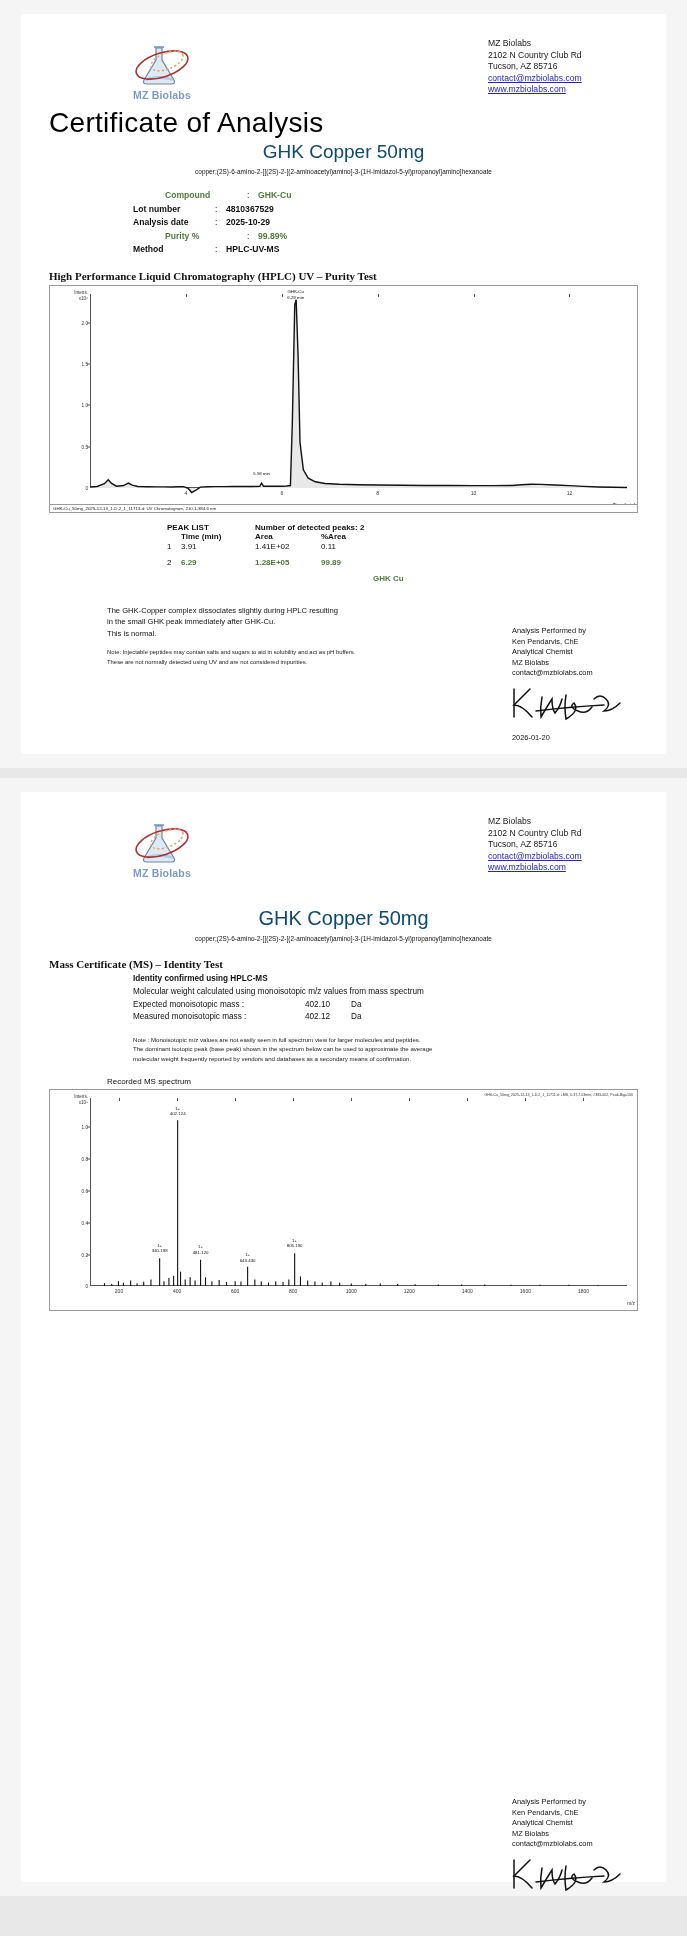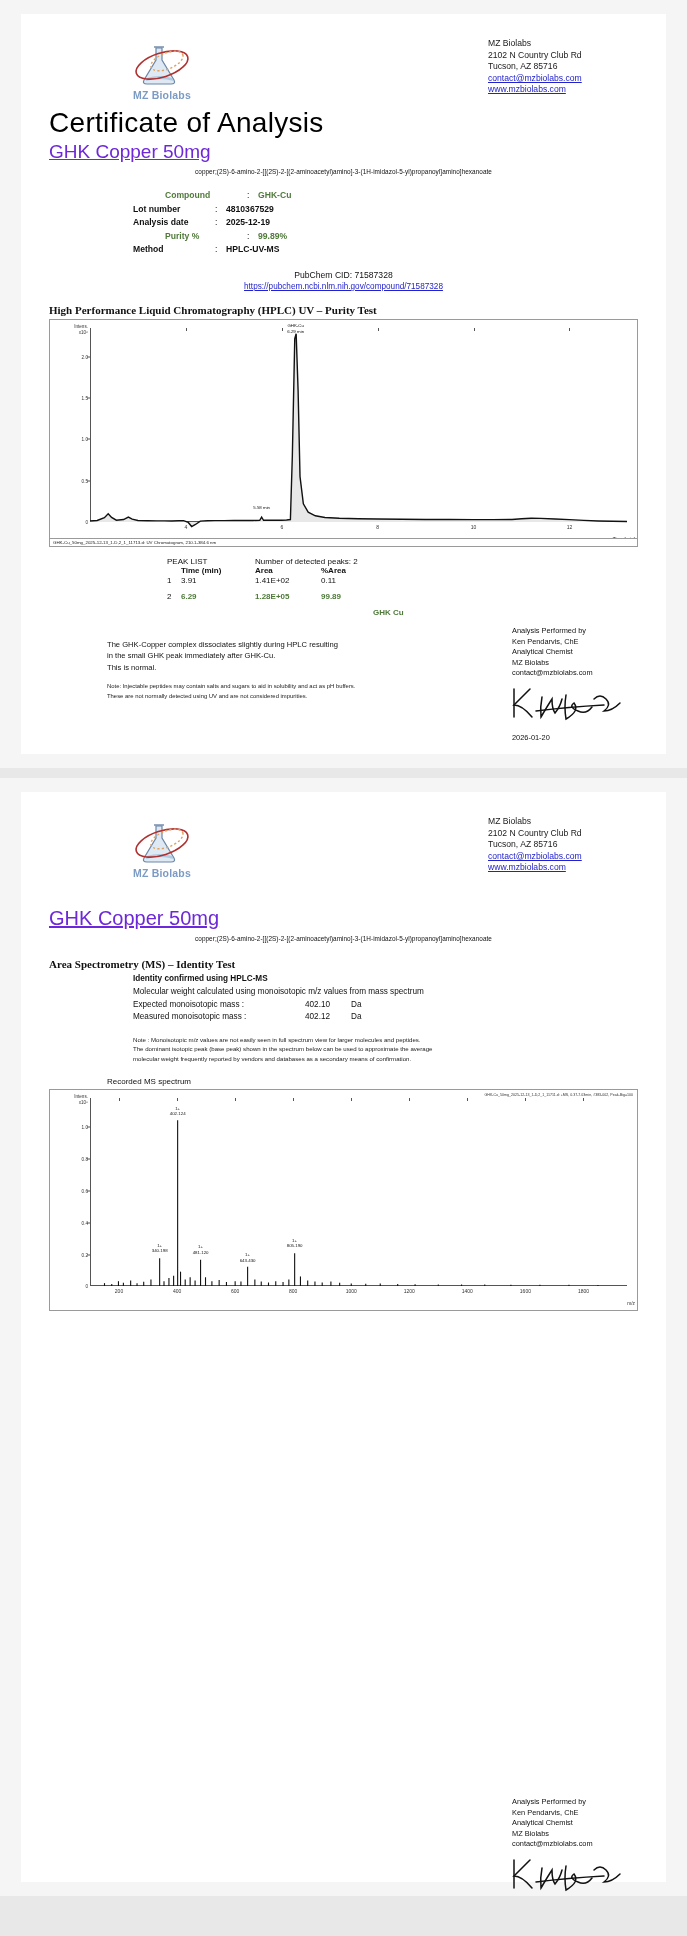--- a/index.html
+++ b/index.html
@@ -14,21 +14,21 @@
   
   .hdr{display:flex;justify-content:space-between;align-items:flex-start;}
   .logo-wrap{margin-left:58px;margin-top:6px;text-align:center;width:110px;}
   .logo-svg{display:block;margin:0 auto;}
   .logo-txt{font-size:10.5px;color:#7b9bc4;font-weight:bold;letter-spacing:.2px;margin-top:1px;}
   .addr{font-size:8.6px;line-height:11.6px;color:#1a1a1a;text-align:left;padding-top:2px;min-width:150px;}
   .addr a{color:#2222cc;text-decoration:underline;}
 
   
   .h1{text-align:left;font-size:28px;font-weight:400;letter-spacing:.3px;margin:6px 0 2px;color:#000;}
-  .h2{font-size:19px;font-weight:400;margin:0 0 5px;color:#6d28d9;text-decoration:underline;}
+  .h2{text-align:center;font-size:19px;font-weight:400;margin:0 0 5px;color:#0c4a6e;}
   .iupac{text-align:center;font-size:6.4px;color:#111;margin:0 0 14px;letter-spacing:.05px;}
 
   
   .props{margin-left:84px;font-size:8.6px;line-height:13.6px;}
   .prow{display:flex;}
   .pk{width:82px;font-weight:bold;color:#111;}
   .pk.g{color:#4f7a3a;margin-left:32px;}
   .pc{width:11px;color:#111;}
   .pv{font-weight:bold;color:#111;}
   .pv.g{color:#4f7a3a;}
@@ -55,21 +55,21 @@
   .xtickmark{position:absolute;top:0;height:3px;width:1px;background:#555;}
   .xaxtitle{position:absolute;right:2px;bottom:4px;font-size:4.8px;color:#333;}
   .peaklbl{position:absolute;font-size:4.4px;color:#111;text-align:center;transform:translateX(-50%);line-height:5.4px;white-space:nowrap;}
   .chart-footer{position:absolute;left:0;right:0;bottom:0;border-top:1px solid #9a9a9a;
                 font-size:4.4px;color:#222;padding:1px 3px;background:#fff;}
   .chart-topright{position:absolute;right:4px;top:3px;font-size:3.6px;color:#333;}
   svg.trace{position:absolute;left:0;top:0;width:100%;height:100%;overflow:visible;}
 
   
   .peaklist{margin:10px 0 0 118px;font-size:8px;color:#111;}
-  .pl-head{display:flex;font-weight:normal;}
+  .pl-head{display:flex;font-weight:bold;}
   .pl-head .c1{width:88px;}
   .pl-row{display:flex;}
   .pl-row .n{width:14px;}
   .pl-row .t{width:74px;}
   .pl-row .a{width:66px;}
   .pl-row .p{width:52px;}
   .pl-row .lbl{color:#4f7a3a;font-weight:bold;margin-top:16px;}
   .pl-sub{display:flex;font-weight:bold;margin-bottom:1px;}
   .pl-sub .s1{width:14px;}
   .pl-sub .s2{width:74px;}
@@ -134,38 +134,34 @@
         <div class="pv g">GHK-Cu</div>
       </div>
       <div class="prow">
         <div class="pk">Lot number</div>
         <div class="pc">:</div>
         <div class="pv">4810367529</div>
       </div>
       <div class="prow">
         <div class="pk">Analysis date</div>
         <div class="pc">:</div>
-        <div class="pv">2025-12-19</div>
+        <div class="pv">2025-10-29</div>
       </div>
       <div class="prow">
         <div class="pk g">Purity %</div>
         <div class="pc">:</div>
         <div class="pv g">99.89%</div>
       </div>
       <div class="prow">
         <div class="pk">Method</div>
         <div class="pc">:</div>
         <div class="pv">HPLC-UV-MS</div>
       </div>
     </div>
 
-    <div class="pubchem">
-      <div>PubChem CID: 71587328</div>
-      <a class="lnk" href="#">https://pubchem.ncbi.nlm.nih.gov/compound/71587328</a>
-    </div>
 
     <div class="sect">High Performance Liquid Chromatography (HPLC) UV – Purity Test</div>
 
     <div class="chart hplc">
       <div class="ylab">
         <span>Intens.</span><br><span>x10⁶</span>
       </div>
       <div class="plot" id="hplc-plot">
         <div class="axis-y"></div>
         <div class="axis-x"></div>
@@ -278,21 +274,21 @@
         <div>Tucson, AZ 85716</div>
         <div><a href="#">contact@mzbiolabs.com</a></div>
         <div><a href="#">www.mzbiolabs.com</a></div>
       </div>
     </div>
 
     <div class="h2" style="margin-top:28px;font-size:20px">GHK Copper  50mg</div>
     <div class="iupac" style="margin-bottom:10px">copper;(2S)-6-amino-2-[[(2S)-2-[(2-aminoacetyl)amino]-3-(1H-imidazol-5-yl)propanoyl]amino]hexanoate</div>
 
 
-    <div class="sect ms">Area Spectrometry (MS) – Identity Test</div>
+    <div class="sect ms">Mass Certificate (MS) – Identity Test</div>
 
     <div class="ms-block">
       <div class="ms-title">Identity confirmed using HPLC-MS</div>
       <div>Molecular weight calculated using monoisotopic m/z values from mass spectrum</div>
       <div class="ms-line">
         <div class="k">Expected monoisotopic mass :</div>
         <div class="v">402.10</div>
         <div class="u">Da</div>
       </div>
       <div class="ms-line">

